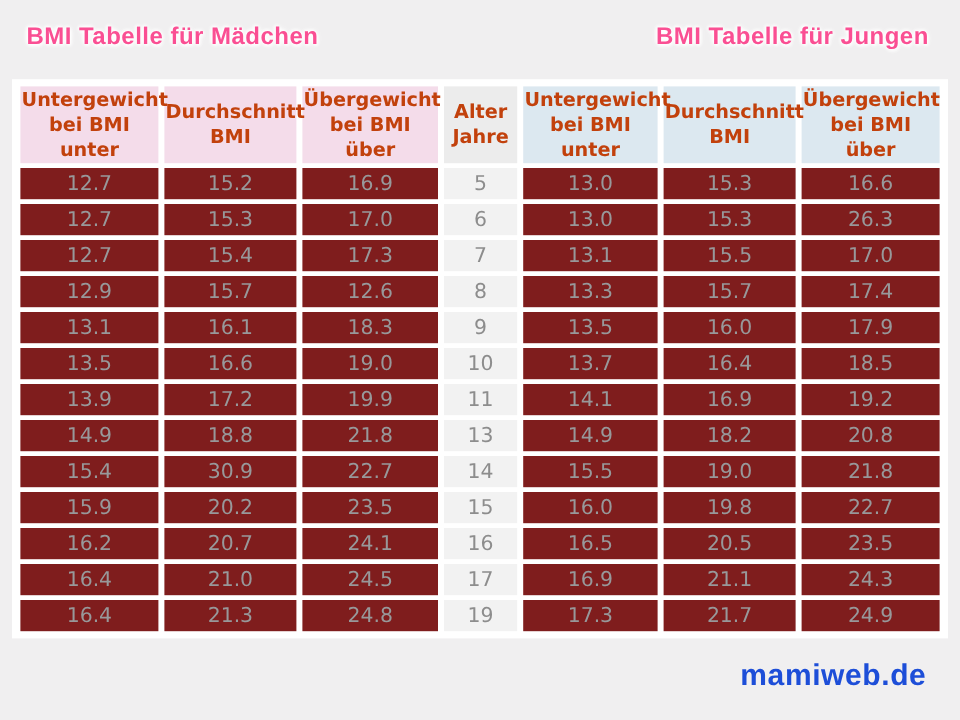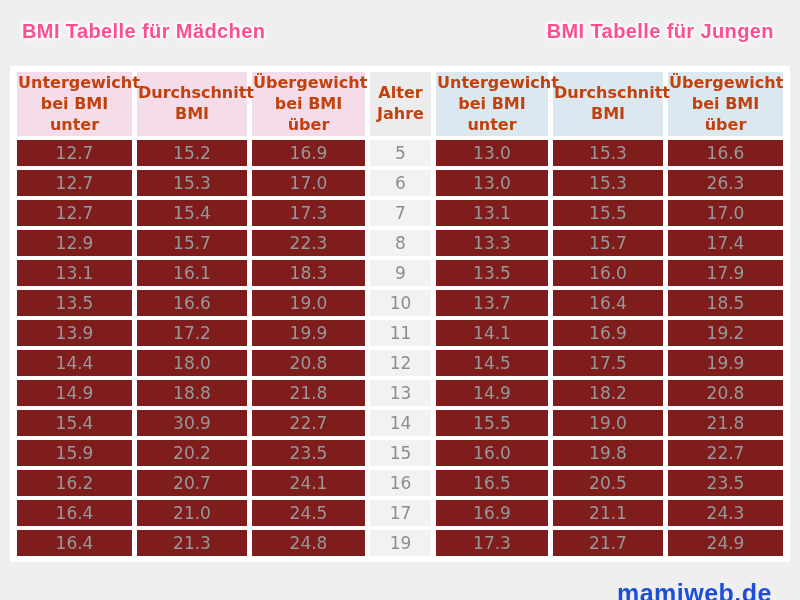--- a/index.html
+++ b/index.html
@@ -118,21 +118,21 @@
           <td class="pink">15.4</td>
           <td class="pink">17.3</td>
           <td class="age">7</td>
           <td class="blue">13.1</td>
           <td class="blue">15.5</td>
           <td class="blue">17.0</td>
         </tr>
         <tr>
           <td class="pink">12.9</td>
           <td class="pink">15.7</td>
-          <td class="pink">22.3</td>
+          <td class="pink">12.6</td>
           <td class="age">8</td>
           <td class="blue">13.3</td>
           <td class="blue">15.7</td>
           <td class="blue">17.4</td>
         </tr>
         <tr>
           <td class="pink">13.1</td>
           <td class="pink">16.1</td>
           <td class="pink">18.3</td>
           <td class="age">9</td>
@@ -152,29 +152,20 @@
         <tr>
           <td class="pink">13.9</td>
           <td class="pink">17.2</td>
           <td class="pink">19.9</td>
           <td class="age">11</td>
           <td class="blue">14.1</td>
           <td class="blue">16.9</td>
           <td class="blue">19.2</td>
         </tr>
         <tr>
-          <td class="pink">14.4</td>
-          <td class="pink">18.0</td>
-          <td class="pink">20.8</td>
-          <td class="age">12</td>
-          <td class="blue">14.5</td>
-          <td class="blue">17.5</td>
-          <td class="blue">19.9</td>
-        </tr>
-        <tr>
           <td class="pink">14.9</td>
           <td class="pink">18.8</td>
           <td class="pink">21.8</td>
           <td class="age">13</td>
           <td class="blue">14.9</td>
           <td class="blue">18.2</td>
           <td class="blue">20.8</td>
         </tr>
         <tr>
           <td class="pink">15.4</td>

